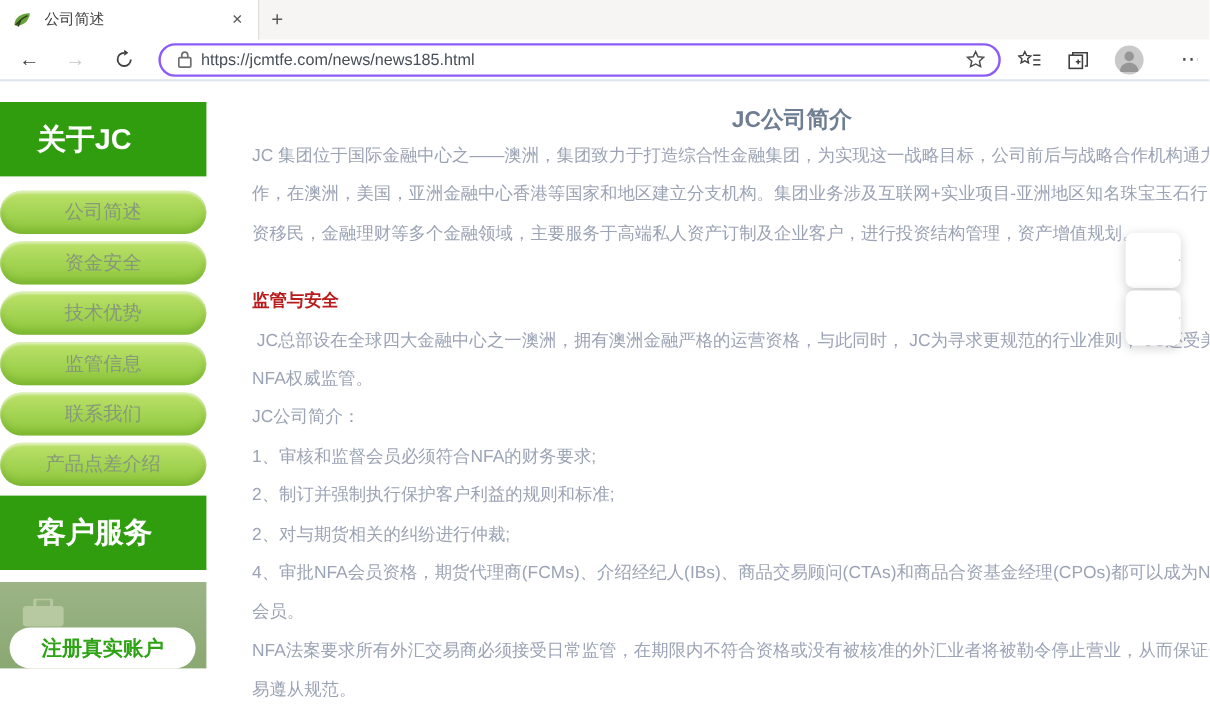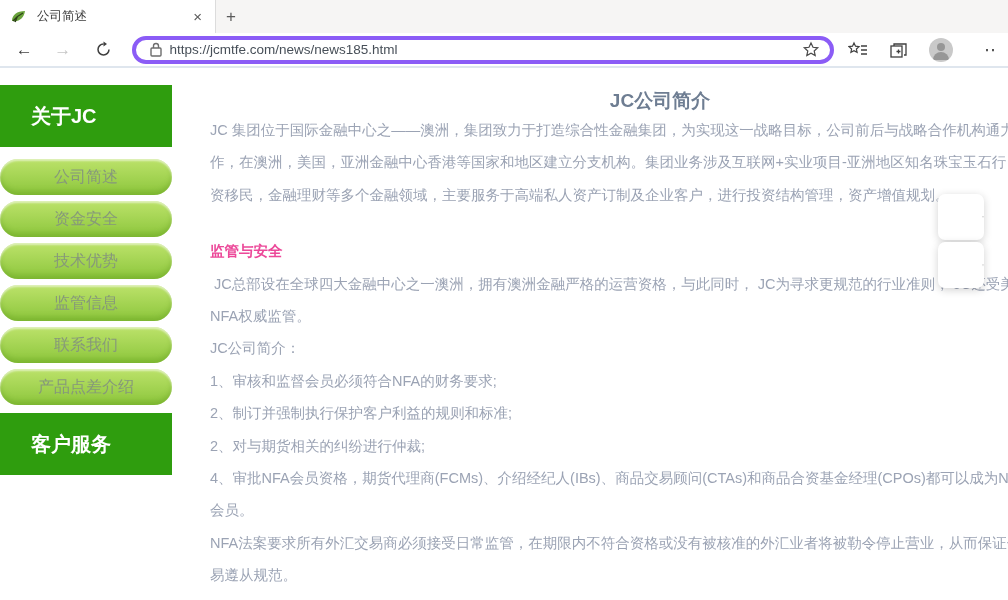--- a/index.html
+++ b/index.html
@@ -15,34 +15,34 @@
   .tab-close { font-size:15px; color:#5a5a5a; padding:0 3px; cursor:default; }
   .newtab { width:30px; display:flex; align-items:center; justify-content:center;
             font-size:17px; color:#5a5a5a; }
 
   .toolbar { height:35px; background:#fff; display:flex; align-items:center;
              border-bottom:2px solid #dfe6ee; padding:0 10px; }
   .navbtn { width:30px; text-align:center; font-size:17px; color:#3f3f3f; }
   .navbtn.disabled { color:#c6c6c6; }
   .navbtn svg { display:block; margin:0 auto; }
   .addrbar { margin-left:14px; width:738px; height:28px; background:#fff;
-             border:4px solid #8b5cf6; border-radius:15px; display:flex;
+             border:2px solid #8b5cf6; border-radius:15px; display:flex;
              align-items:center; padding:0 10px; }
   .lock { margin:0 8px 0 4px; }
   .url { font-size:13.5px; color:#474f58; flex:1 1 auto; white-space:nowrap; overflow:hidden; }
   .right-icons { display:flex; align-items:center; margin-left:14px; gap:21px; }
   .avatar { width:24px; height:24px; border-radius:50%; background:#c9c9c9; overflow:hidden; }
   .more { font-size:18px; color:#4a4a4a; margin-left:10px; width:14px; overflow:hidden; }
 
   
   .page { position:relative; width:1008px; height:532px; background:#fff; overflow:hidden; }
 
   
   .sidebar { position:absolute; left:0; top:17px; width:172px; }
-  .side-header { height:62px; background:#2f9d0e; color:#ffffff; font-size:20px;
+  .side-header { height:62px; background:#2f9d0e; color:#ffffff; font-size:24px;
                  font-weight:bold; display:flex; align-items:center; padding-left:31px; }
   .hd1 { margin-bottom:12px; }
   .hd2 { margin-top:8px; margin-bottom:8px; }
   .pill { height:36px; border-radius:18px; margin-bottom:6px;
           background:linear-gradient(#bce26a,#8cc63c);
           box-shadow: inset 0 2px 2px rgba(255,255,255,.55), inset 0 -4px 5px rgba(96,155,30,.38);
           display:flex; align-items:center; justify-content:center;
           color:#86987a; font-size:16px; }
   .pill.first { margin-top:12px; }
   .banner { position:relative; margin-top:10px; height:72px;
@@ -51,21 +51,21 @@
   .register { position:absolute; left:8px; top:38px; width:155px; height:34px;
               background:#fff; border-radius:17px; display:flex; align-items:center;
               justify-content:center; color:#2ea315; font-size:17px; font-weight:bold; }
 
   
   .content { position:absolute; left:210px; top:20px; width:798px; overflow:hidden; }
   .page-title { width:900px; text-align:center; font-size:19px; font-weight:bold;
                 color:#6e7d92; line-height:26px; }
   .line { font-size:14.5px; line-height:32.4px; color:#9ba3b4; white-space:nowrap; }
   .para2 { margin-top:24px; }
-  .sec-title { font-weight:bold; color:#ec4899; }
+  .sec-title { font-weight:bold; color:#b91c1c; }
 
   
   .floaters { position:absolute; left:938px; top:126px; }
   .fbtn { width:46px; height:46px; background:#fff; border-radius:7px; margin-bottom:2px;
           box-shadow:0 2px 9px rgba(0,0,0,.18); display:flex; align-items:center;
           justify-content:center;padding-left:44px; }
 </style>
 </head>
 <body>
 
@@ -125,20 +125,27 @@
 
   <div class="sidebar">
     <div class="side-header hd1">关于JC</div>
     <div class="pill first">公司简述</div>
     <div class="pill">资金安全</div>
     <div class="pill">技术优势</div>
     <div class="pill">监管信息</div>
     <div class="pill">联系我们</div>
     <div class="pill">产品点差介绍</div>
     <div class="side-header hd2">客户服务</div>
+    <div class="banner">
+      <svg class="briefcase" width="36" height="24" viewBox="0 0 36 24">
+        <rect x="11" y="0" width="14" height="8" rx="2" fill="none" stroke="#b7c9a0" stroke-width="2.5"></rect>
+        <rect x="1" y="6" width="34" height="17" rx="3" fill="#b7c9a0"></rect>
+      </svg>
+      <div class="register">注册真实账户</div>
+    </div>
   </div>
 
   <div class="content">
     <div class="page-title">JC公司简介</div>
     <div class="line">JC 集团位于国际金融中心之——澳洲，集团致力于打造综合性金融集团，为实现这一战略目标，公司前后与战略合作机构通力合</div>
     <div class="line">作，在澳洲，美国，亚洲金融中心香港等国家和地区建立分支机构。集团业务涉及互联网+实业项目-亚洲地区知名珠宝玉石行，投</div>
     <div class="line">资移民，金融理财等多个金融领域，主要服务于高端私人资产订制及企业客户，进行投资结构管理，资产增值规划。</div>
     <div class="line sec-title para2">监管与安全</div>
     <div class="line">&nbsp;JC总部设在全球四大金融中心之一澳洲，拥有澳洲金融严格的运营资格，与此同时，&nbsp;JC为寻求更规范的行业准则，&nbsp;JC还受美国</div>
     <div class="line">NFA权威监管。</div>

